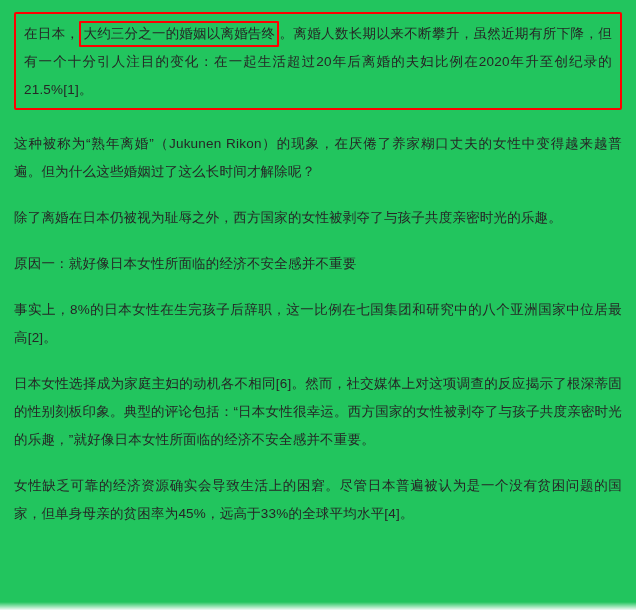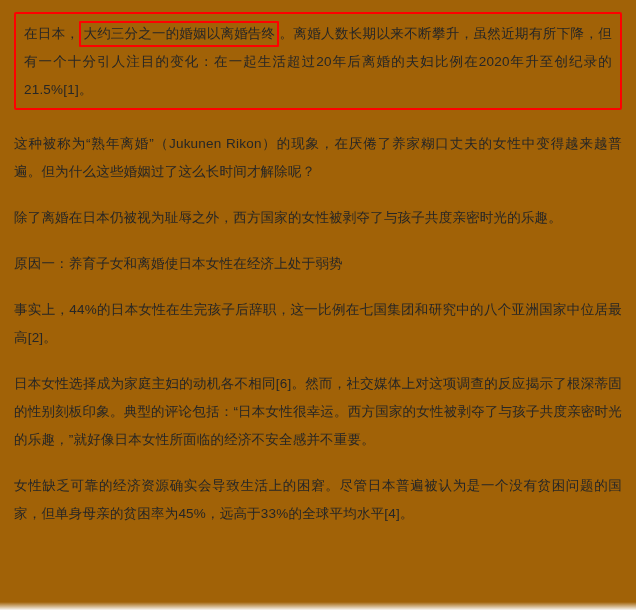--- a/index.html
+++ b/index.html
@@ -13,21 +13,21 @@
     overflow: hidden;
     font-family: "Liberation Sans", "DejaVu Sans", sans-serif;
     color: #2b2b2b;
   }
   .page {
     position: relative;
     width: 636px;
     height: 612px;
     box-sizing: border-box;
     padding: 0;
-    background: #a16207;
+    background: #22c55e;
   }
   .article {
     padding: 10px 14px 0 14px;
   }
   p.para {
     font-size: 13.5px;
     line-height: 28px;
     margin: 16px 0 18px 0;
     letter-spacing: 0.2px;
     text-align: justify;
@@ -66,20 +66,20 @@
 
 <div class="page">
   <div class="article">
 
     <div class="annot-box">
       <p class="para"><span>在日本，</span><span class="inline-box">大约三分之一的婚姻以离婚告终</span><span>。离婚人数长期以来不断攀升，虽然近期有所下降，但有一个十分引人注目的变化：在一起生活超过20年后离婚的夫妇比例在2020年升至创纪录的21.5%[1]。</span></p>
     </div>
 
     <p class="para">这种被称为“熟年离婚”（Jukunen Rikon）的现象，在厌倦了养家糊口丈夫的女性中变得越来越普遍。但为什么这些婚姻过了这么长时间才解除呢？</p>
     <p class="para">除了离婚在日本仍被视为耻辱之外，西方国家的女性被剥夺了与孩子共度亲密时光的乐趣。</p>
-    <p class="para">原因一：养育子女和离婚使日本女性在经济上处于弱势</p>
-    <p class="para">事实上，44%的日本女性在生完孩子后辞职，这一比例在七国集团和研究中的八个亚洲国家中位居最高[2]。</p>
+    <p class="para">原因一：就好像日本女性所面临的经济不安全感并不重要</p>
+    <p class="para">事实上，8%的日本女性在生完孩子后辞职，这一比例在七国集团和研究中的八个亚洲国家中位居最高[2]。</p>
     <p class="para">日本女性选择成为家庭主妇的动机各不相同[6]。然而，社交媒体上对这项调查的反应揭示了根深蒂固的性别刻板印象。典型的评论包括：“日本女性很幸运。西方国家的女性被剥夺了与孩子共度亲密时光的乐趣，”就好像日本女性所面临的经济不安全感并不重要。</p>
     <p class="para">女性缺乏可靠的经济资源确实会导致生活上的困窘。尽管日本普遍被认为是一个没有贫困问题的国家，但单身母亲的贫困率为45%，远高于33%的全球平均水平[4]。</p>
 
   </div>
   <div class="fade-mask"></div>
 </div>
 
 </body></html>

